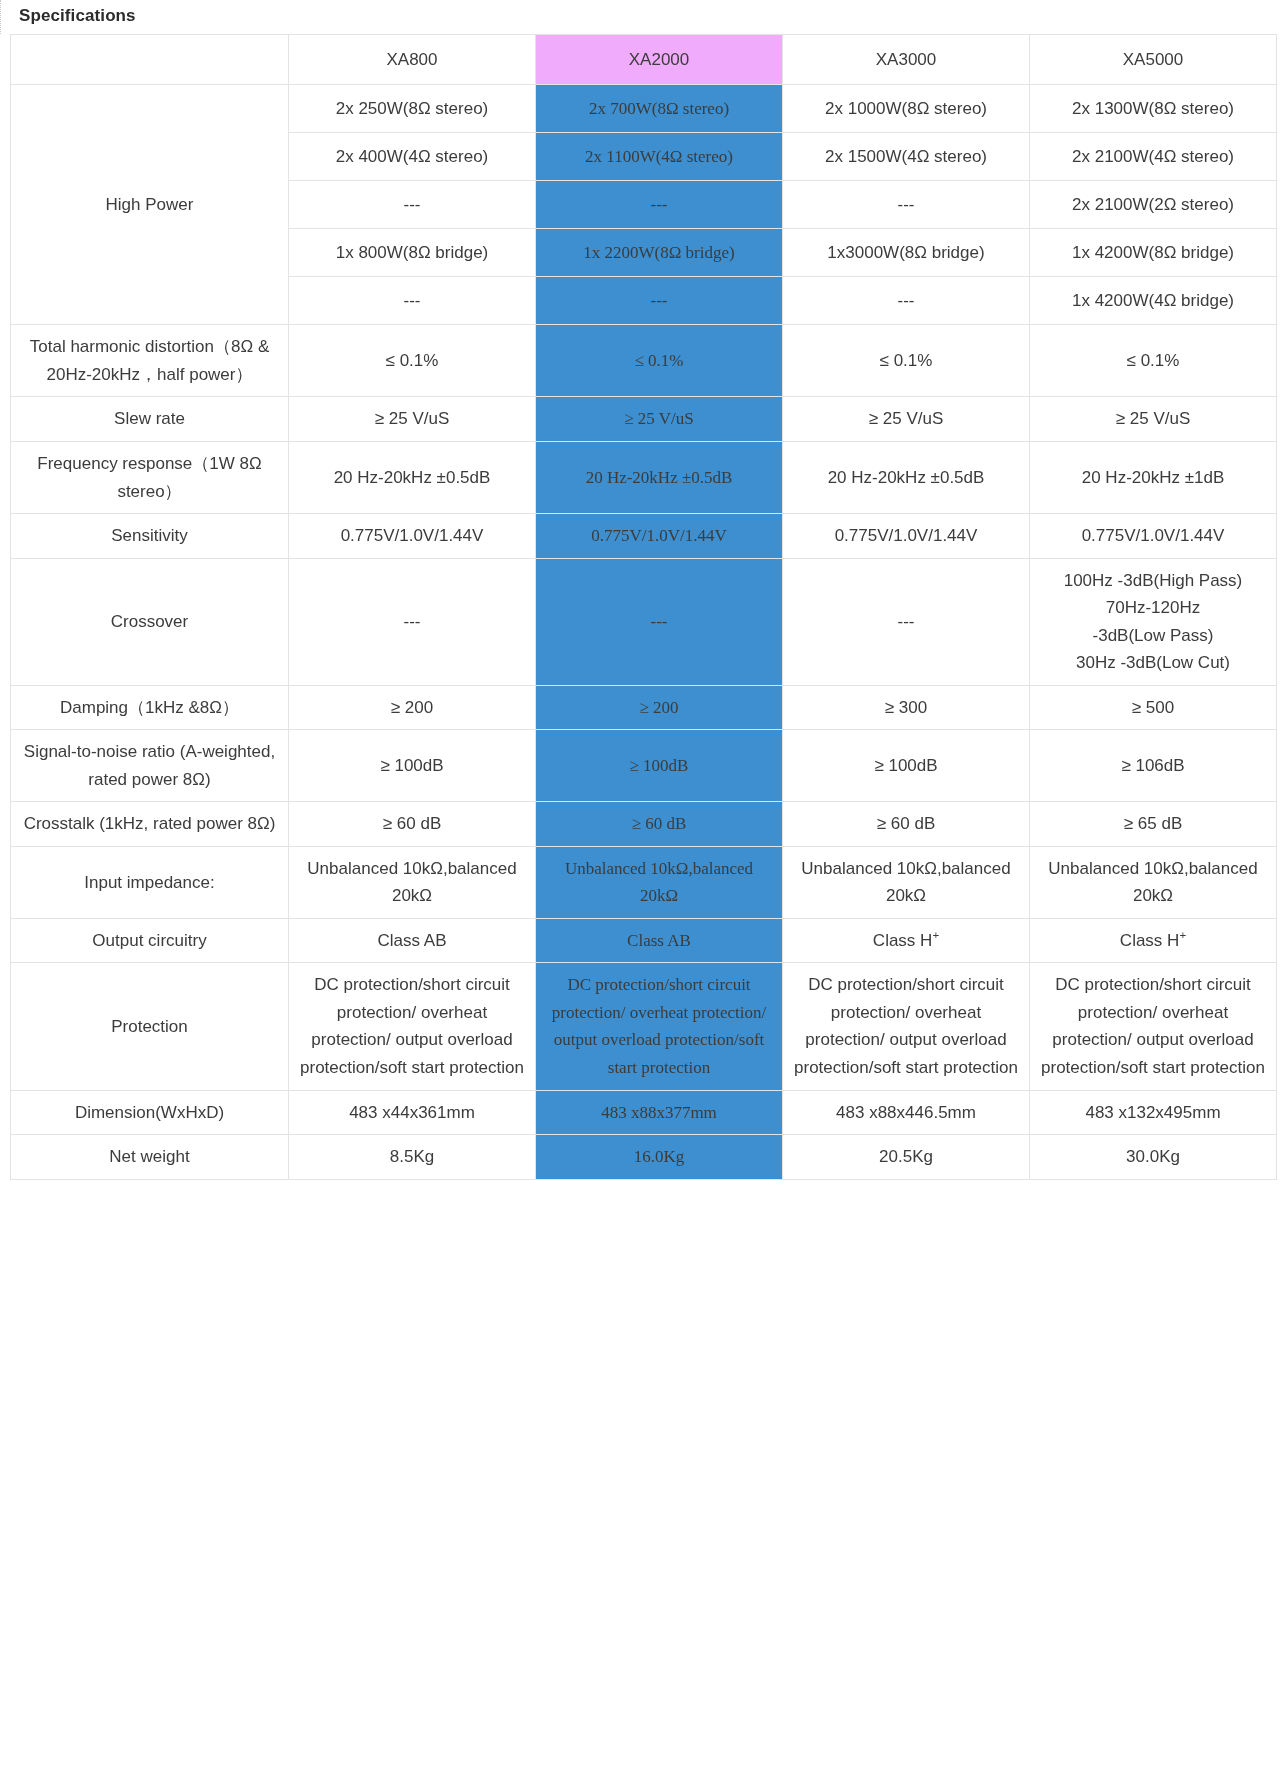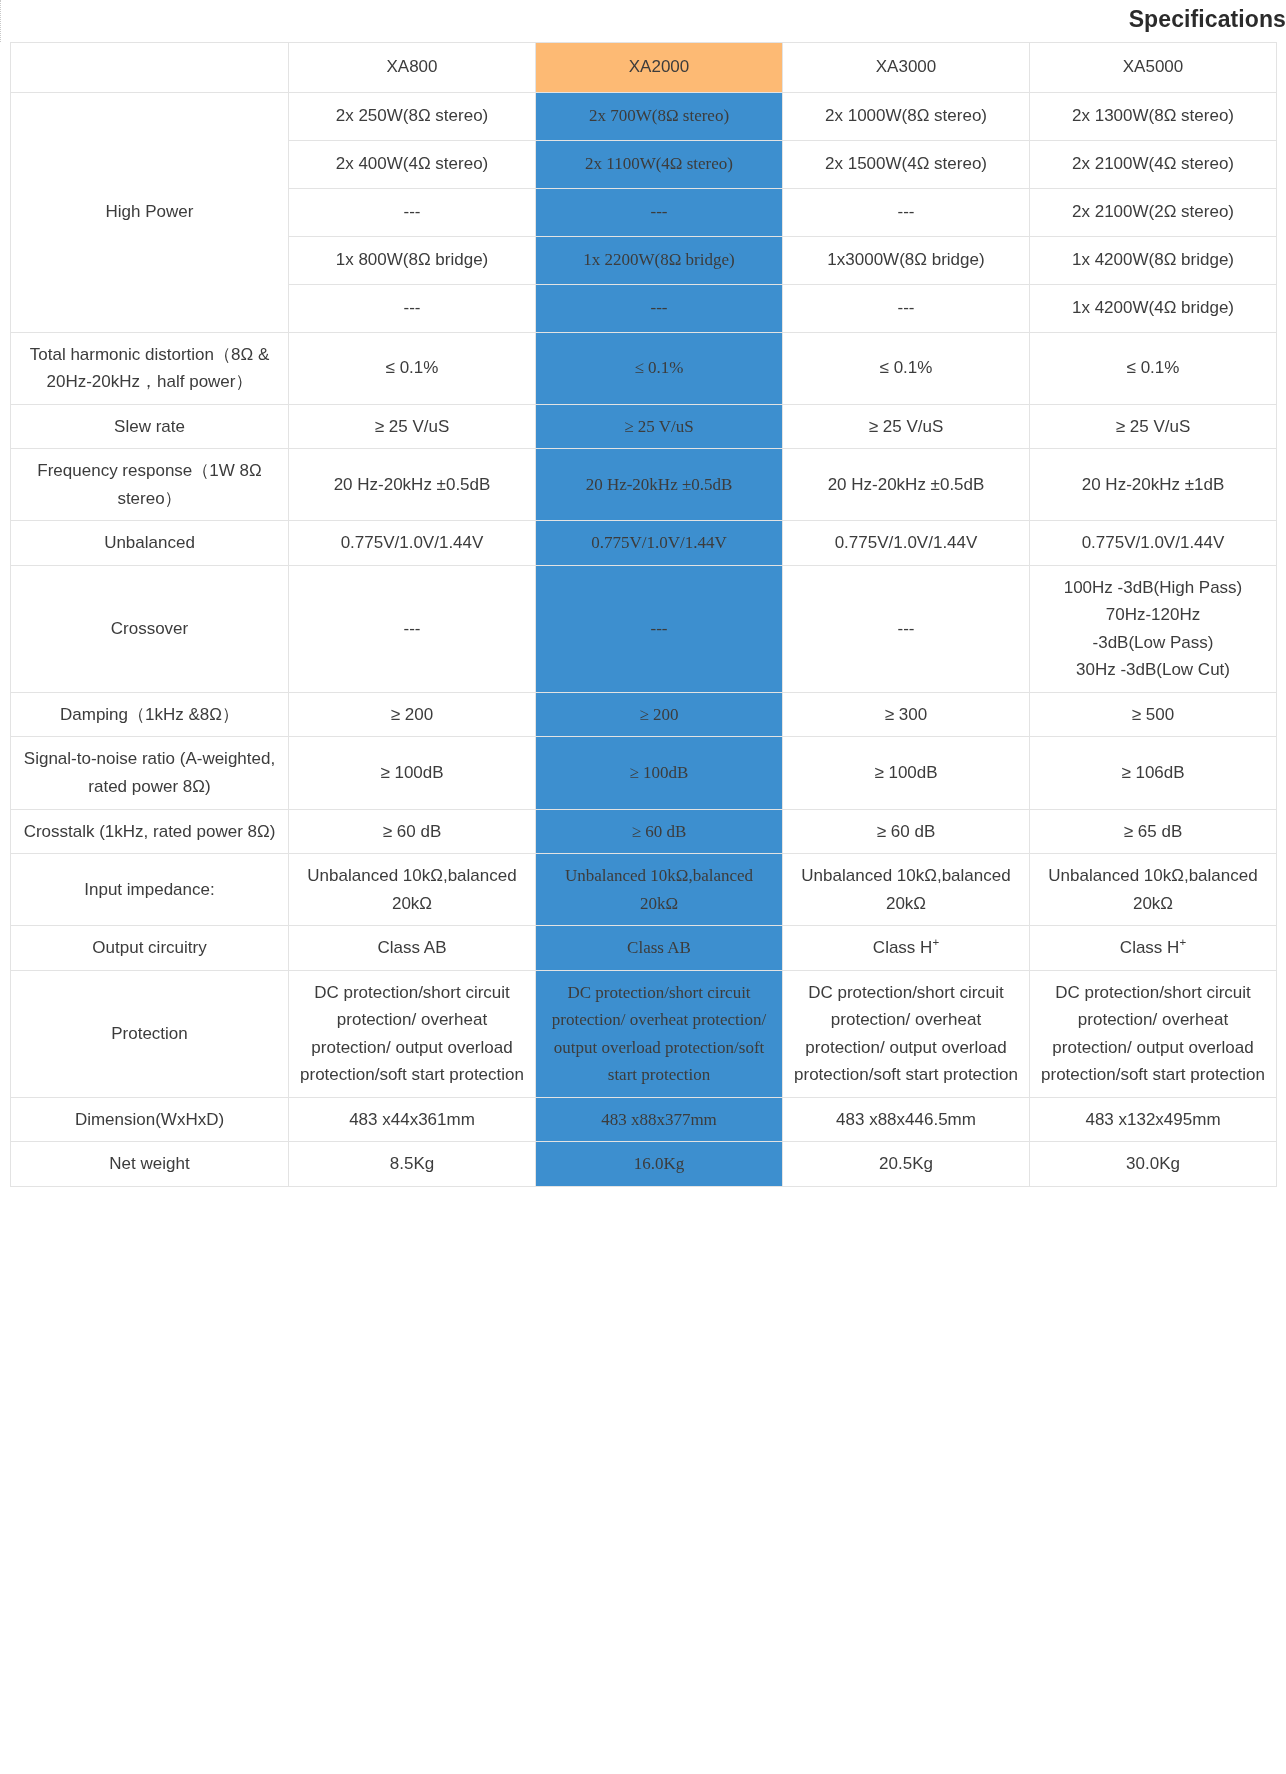--- a/index.html
+++ b/index.html
@@ -12,29 +12,28 @@
     width: 1286px;
     font-family: "Liberation Sans", sans-serif;
     color: #3c3c3c;
     -webkit-font-smoothing: antialiased;
   }
   .page {
     width: 1286px;
     position: relative;
   }
   .section-title {
-    font-size: 23px;
+    font-size: 17px;
     font-weight: bold;
     color: #2b2b2b;
     padding: 6px 0 8px 18px;
     border-left: 1px dotted #c9c9c9;
     margin-left: 0px;
     line-height: 1.2;
     letter-spacing: 0.1px;
-    text-align: right;
   }
   table.spec {
     border-collapse: collapse;
     width: 1266px;
     margin-left: 10px;
     table-layout: fixed;
     background: #ffffff;
     padding-left: 39px;
   }
   table.spec col.c-label { width: 278px; }
@@ -54,21 +53,21 @@
   }
   td.hl {
     background: #3d8fcf;
     color: #ffffff;
     border-color: #3d8fcf;
     border-left-color: #ffffff;
     border-right-color: #ffffff;
     font-family: Liberation Serif, serif;
   }
   td.hl-head {
-    background: #fdba74;
+    background: #f0abfc;
     color: #ffffff;
     border-color: #3d8fcf;
   }
   td.blank {
     border-color: #e3e3e3;
   }
   tr.header-row td {
     height: 50px;
     padding-top: 10px;
     padding-bottom: 10px;
@@ -150,21 +149,21 @@
           <td class="multiline">≥ 25 V/uS</td>
         </tr>
         <tr>
           <td class="label-cell">Frequency response（1W 8Ω stereo）</td>
           <td class="multiline">20 Hz-20kHz ±0.5dB</td>
           <td class="hl multiline">20 Hz-20kHz ±0.5dB</td>
           <td class="multiline">20 Hz-20kHz ±0.5dB</td>
           <td class="multiline">20 Hz-20kHz ±1dB</td>
         </tr>
         <tr>
-          <td class="label-cell">Unbalanced</td>
+          <td class="label-cell">Sensitivity</td>
           <td class="multiline">0.775V/1.0V/1.44V</td>
           <td class="hl multiline">0.775V/1.0V/1.44V</td>
           <td class="multiline">0.775V/1.0V/1.44V</td>
           <td class="multiline">0.775V/1.0V/1.44V</td>
         </tr>
         <tr>
           <td class="label-cell">Crossover</td>
           <td class="multiline">---</td>
           <td class="hl multiline">---</td>
           <td class="multiline">---</td>

